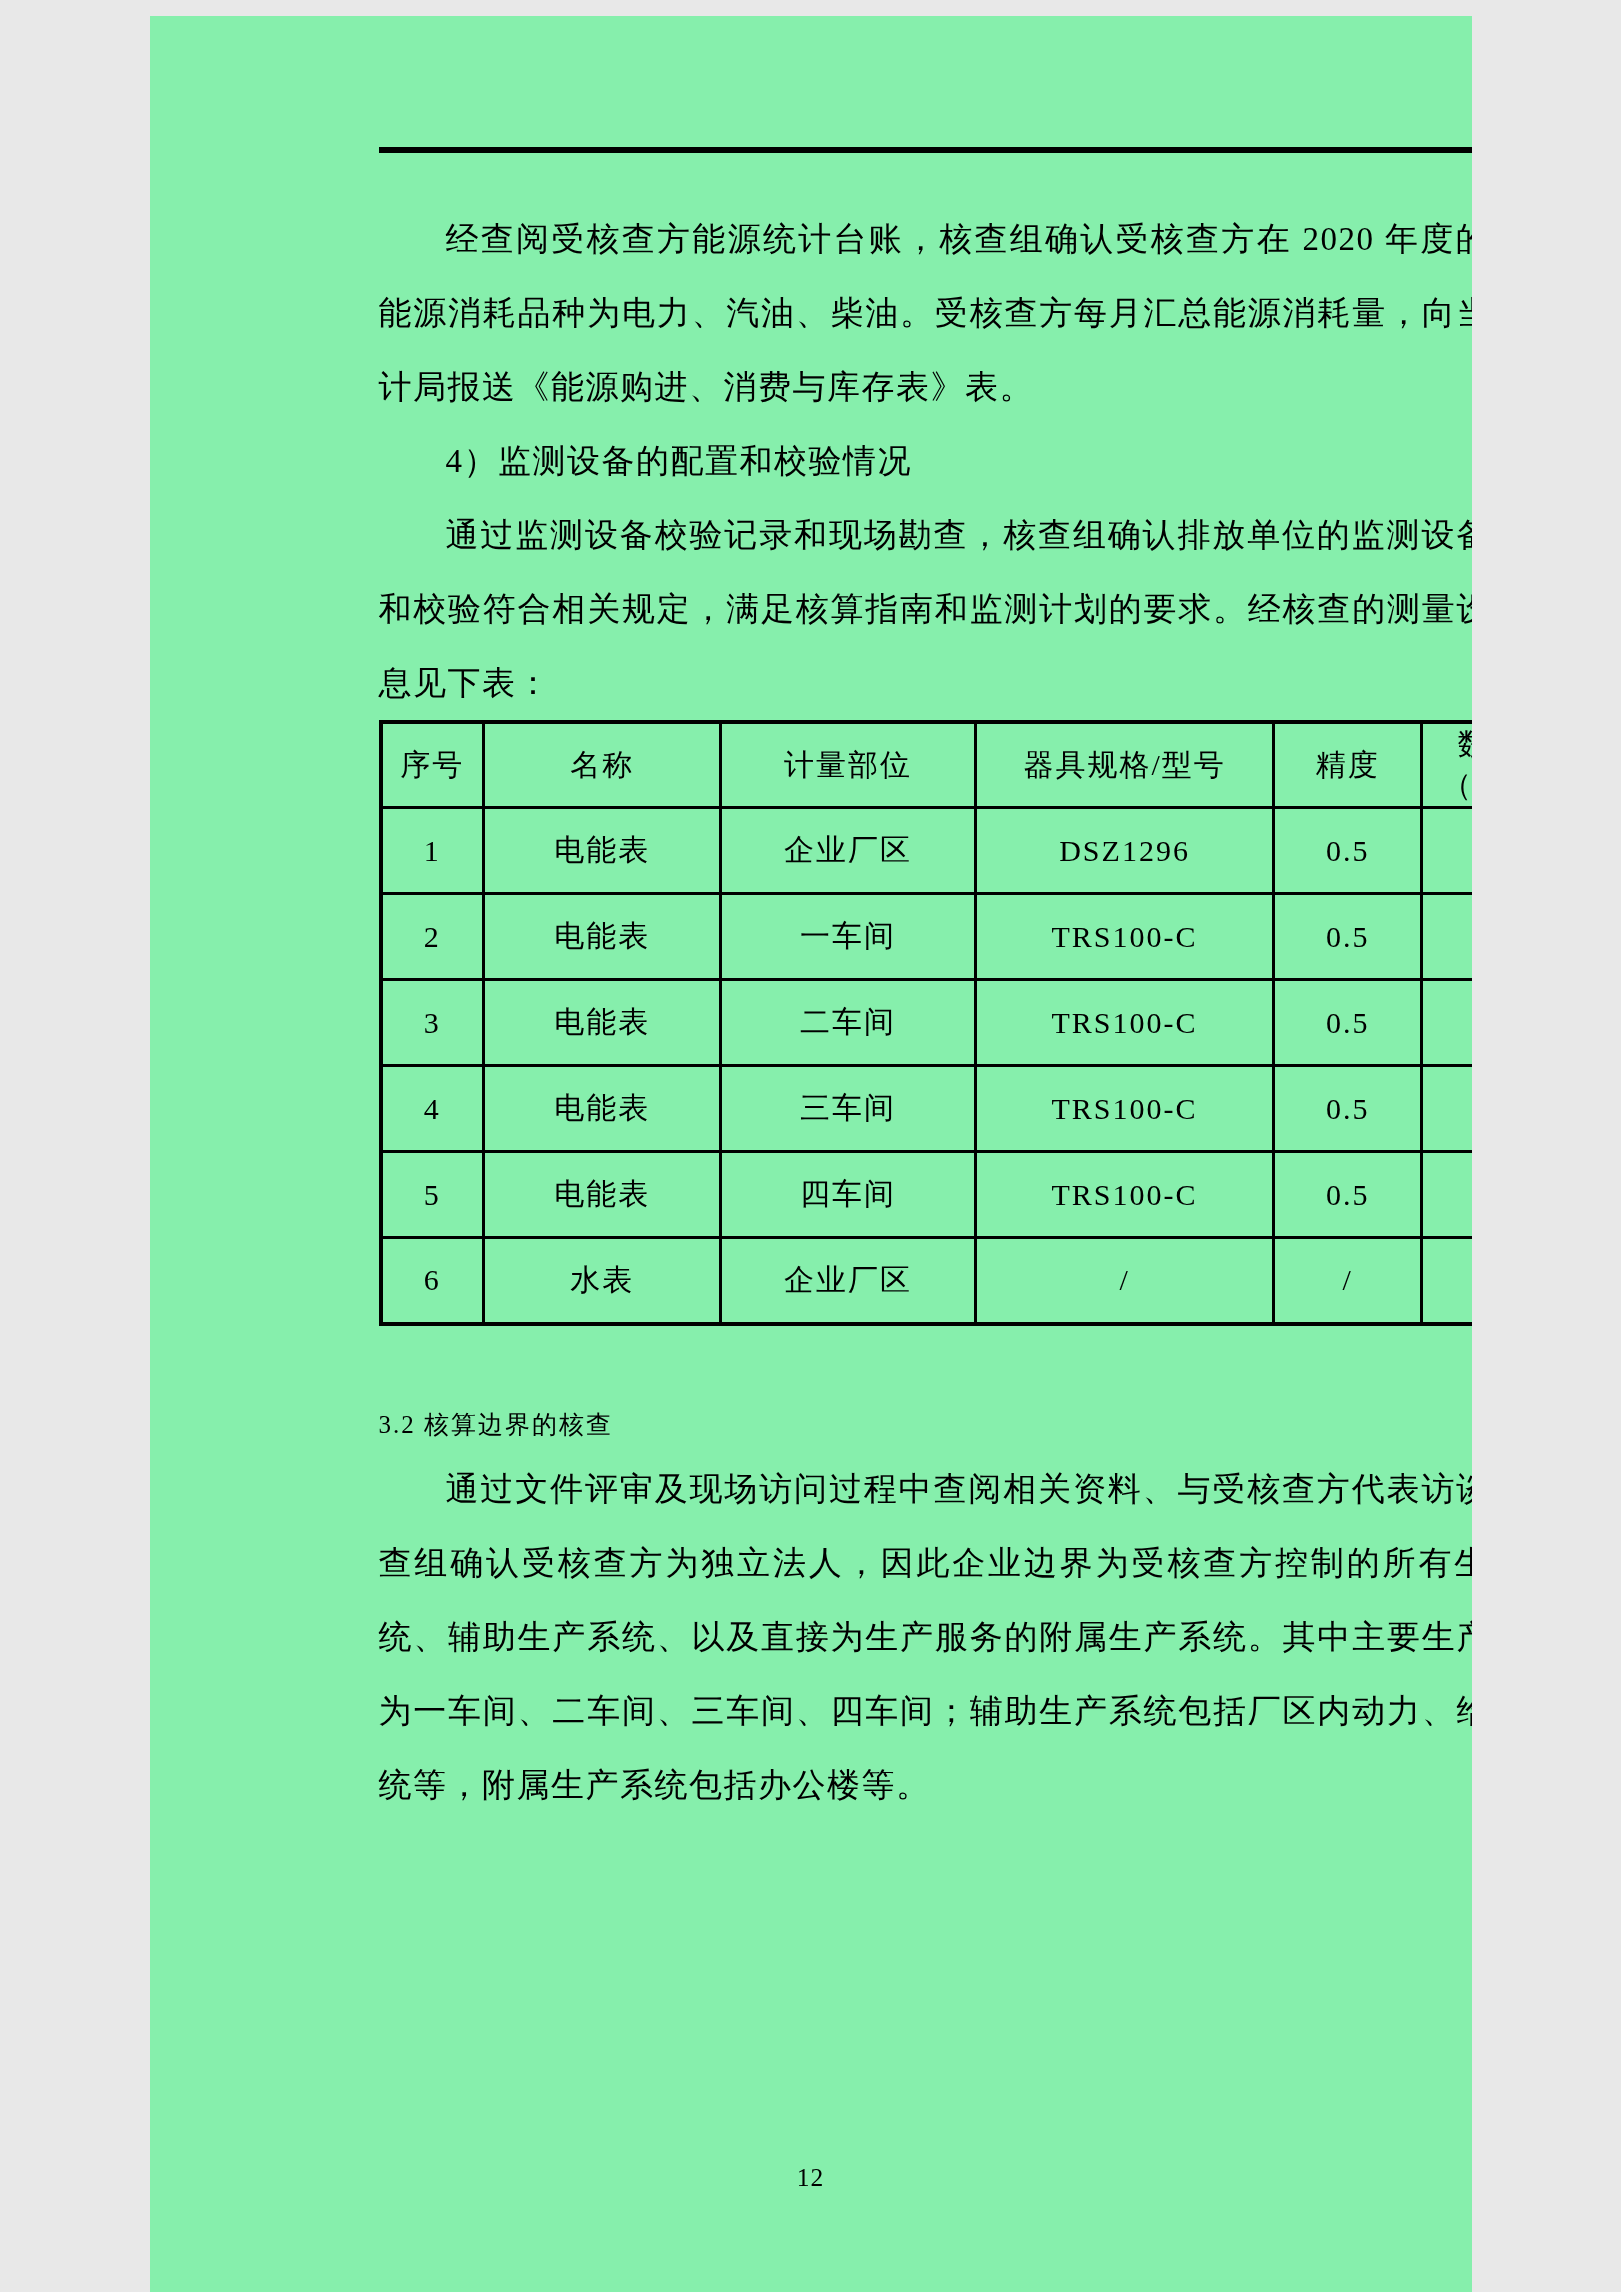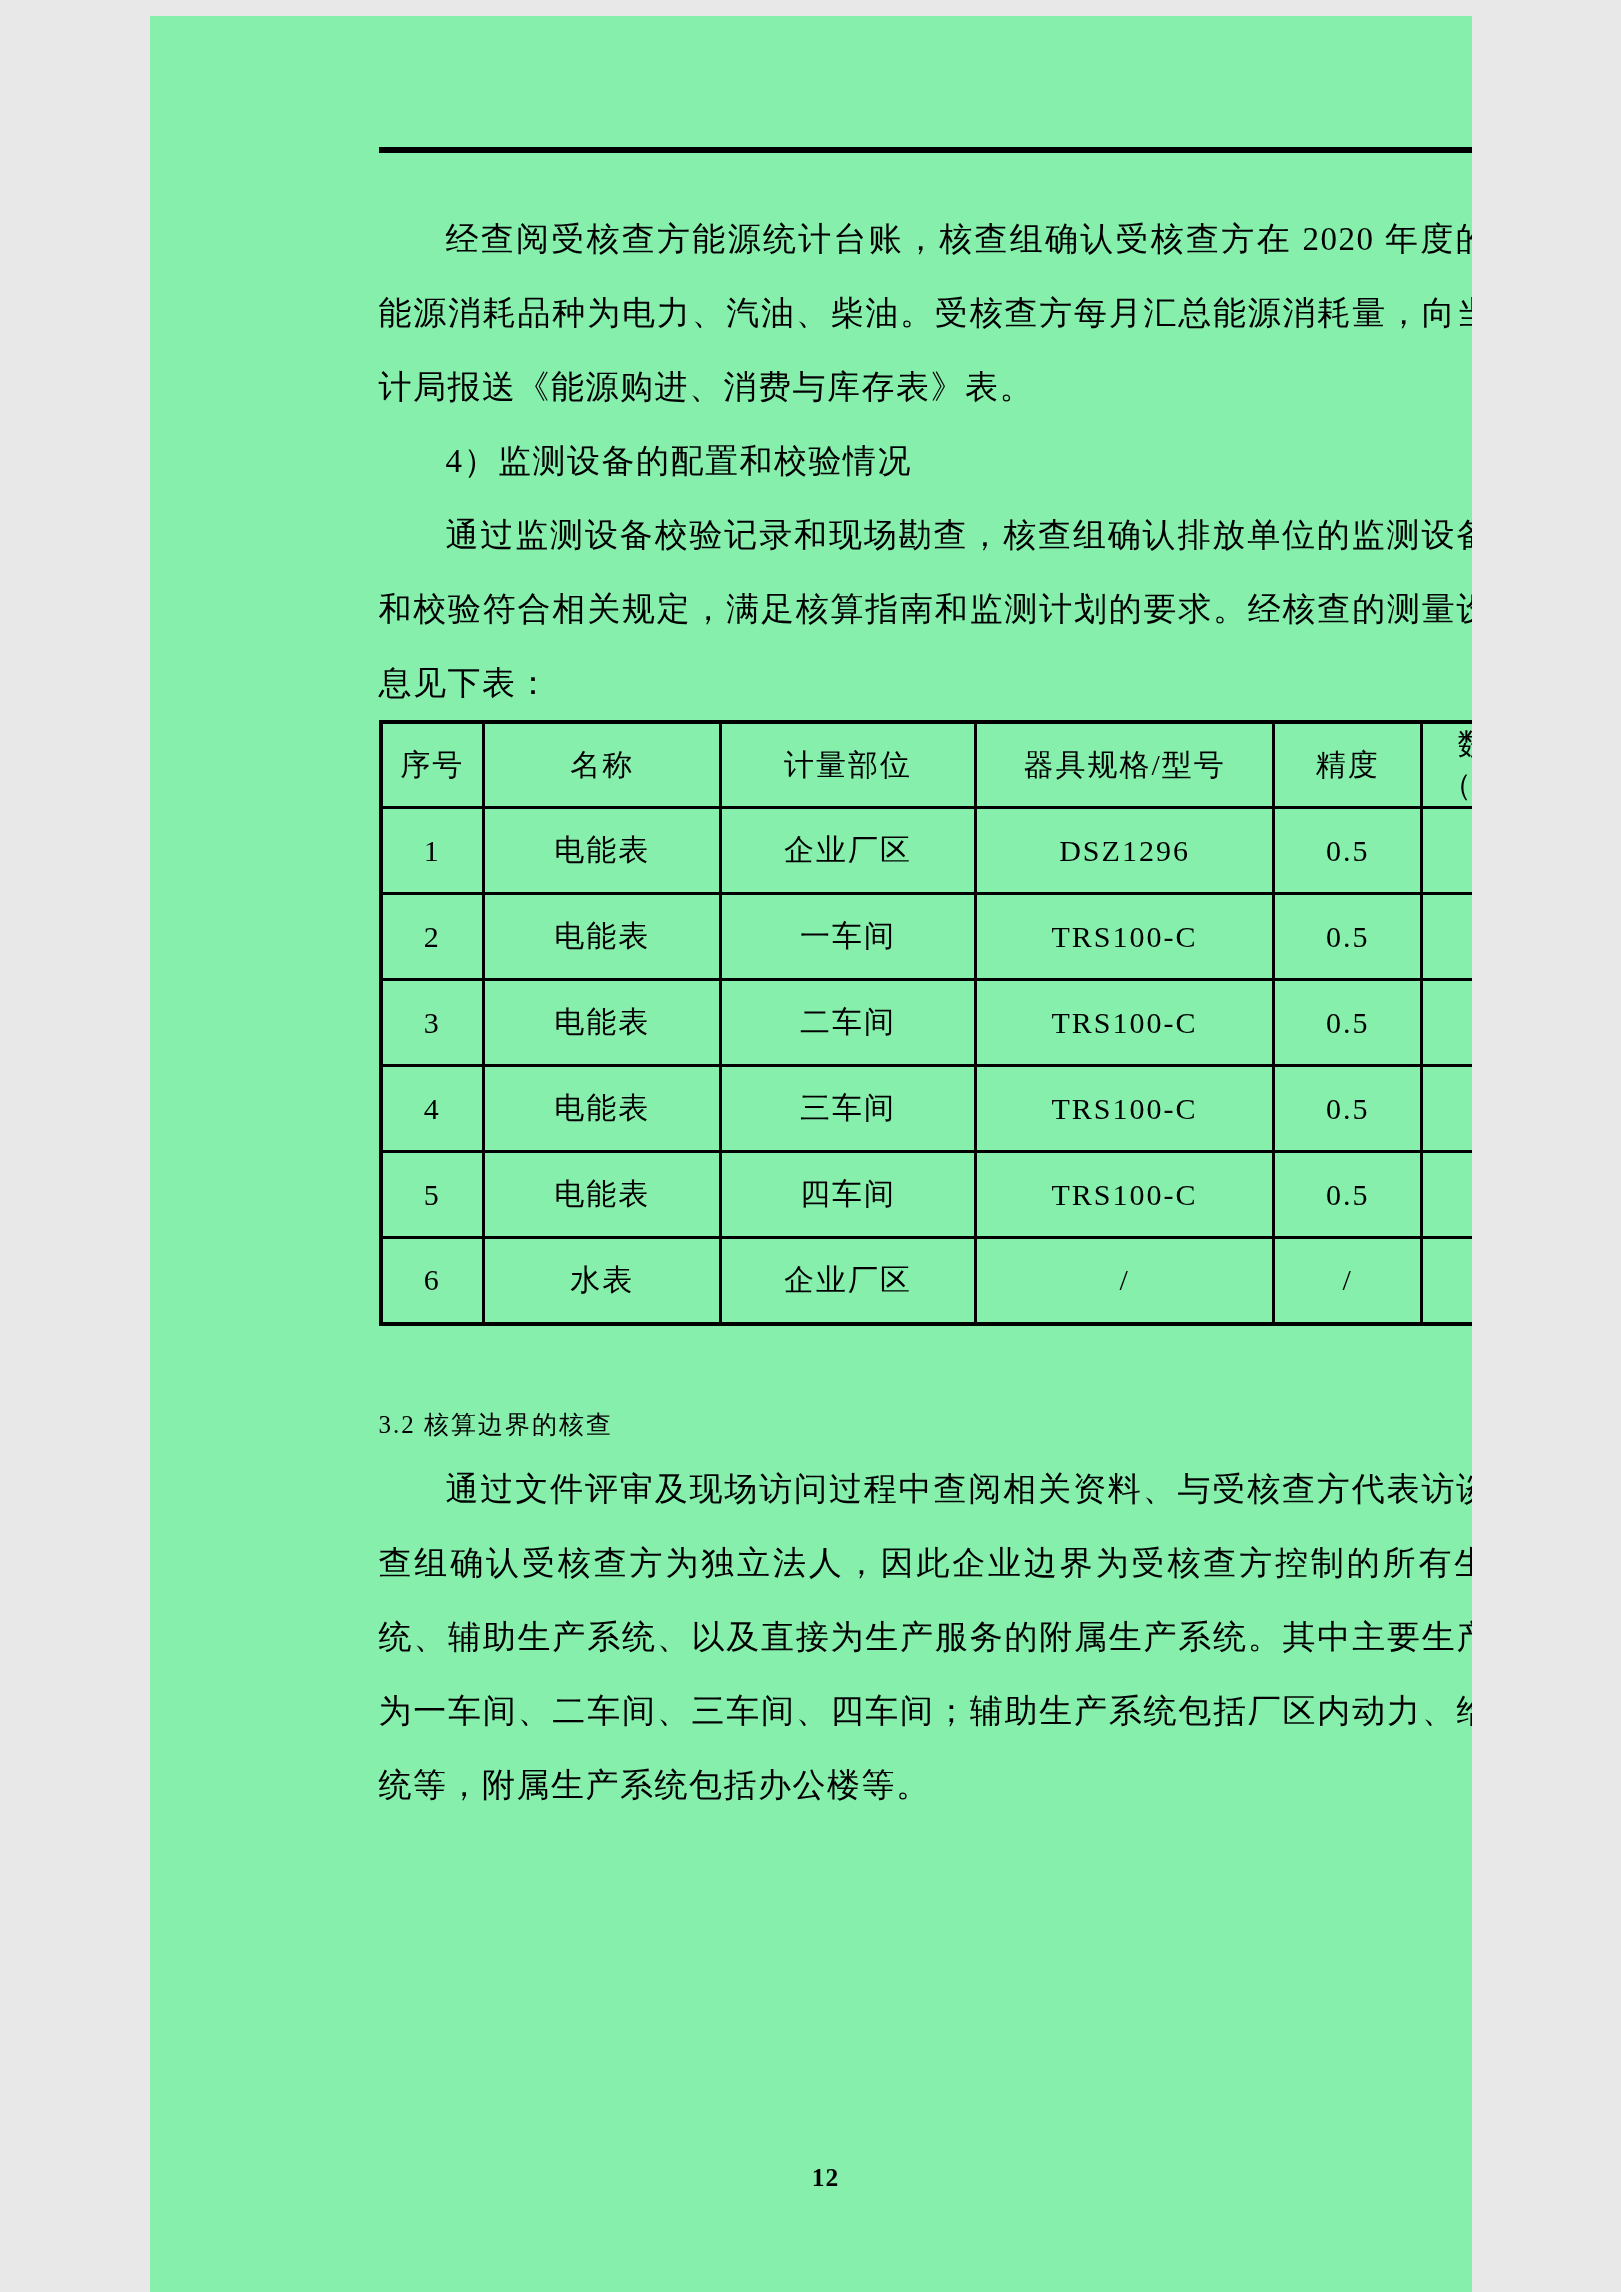--- a/index.html
+++ b/index.html
@@ -81,27 +81,26 @@
     margin: 35px 0 0 0;
     font-size: 36px;
     line-height: 51px;
     letter-spacing: 2px;
     font-weight: bold;
   }
   .mt-heading-para { margin-top: 31px; }
   .mt-para { margin-top: 9.8px; }
   .page-footer {
     position: absolute;
-    left: 15px;
+    left: 0;
     top: 2147px;
     width: 100%;
     text-align: center;
     font-size: 25.5px;
     letter-spacing: 1px;
-    font-weight: bold;
   }
 </style>
 </head>
 <body>
 
 <div class="page">
   <div class="header-rule"></div>
 
   <div class="content">
     <div class="spacer-top"></div>

